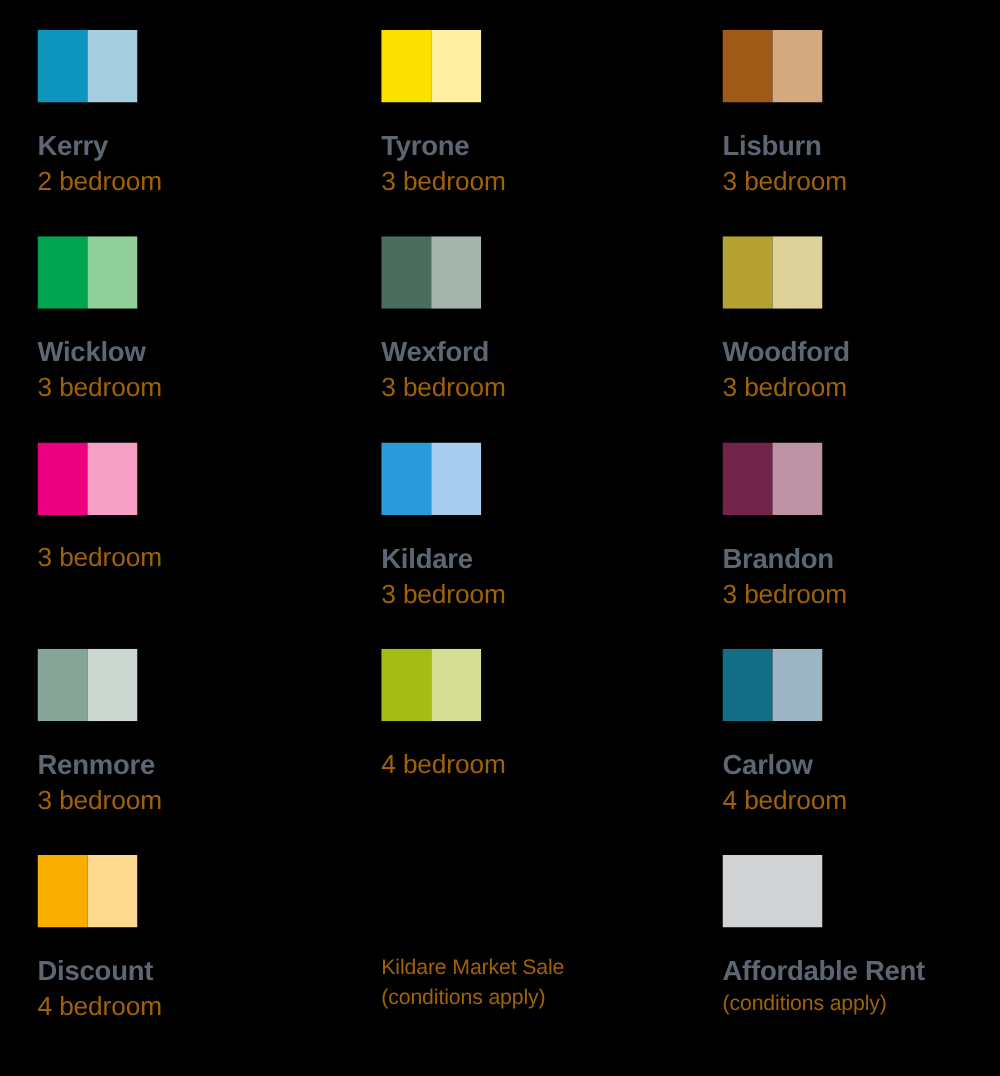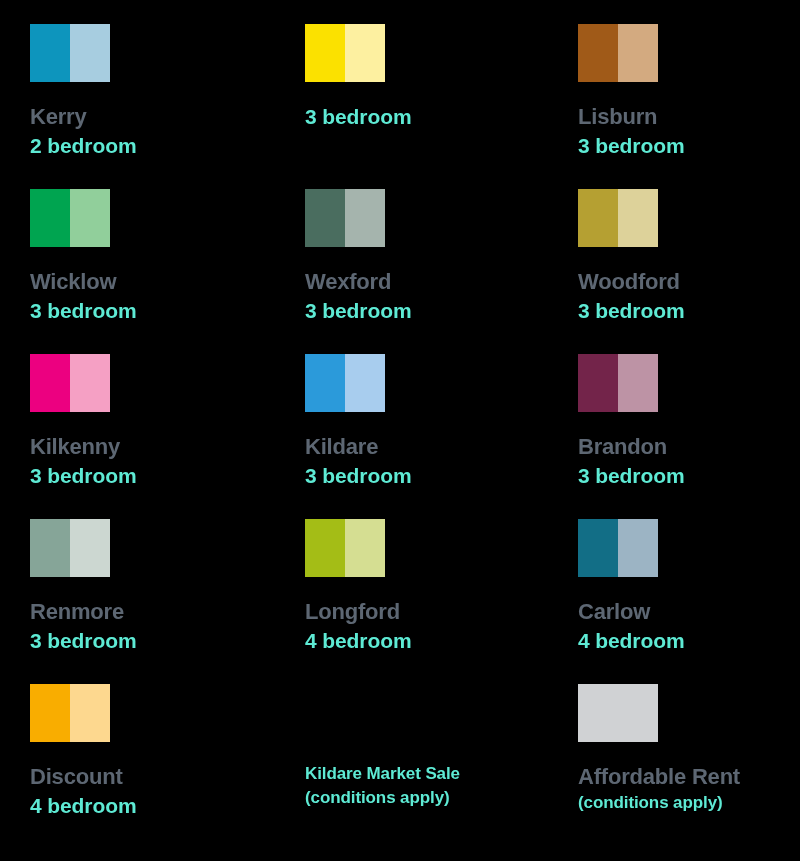--- a/index.html
+++ b/index.html
@@ -54,22 +54,22 @@
     font-size: 22px;
     font-weight: bold;
     color: #5d6773;
     letter-spacing: -0.2px;
     line-height: 29px;
     white-space: nowrap;
   }
 
   .label-sub {
     font-size: 21px;
-    font-weight: bold;
-    color: #5eead4;
+    font-weight: normal;
+    color: #a16207;
     letter-spacing: -0.1px;
     line-height: 29px;
     white-space: nowrap;
   }
 
   .label-sub.small {
     font-size: 17px;
     line-height: 24px;
   }
 
@@ -98,20 +98,21 @@
       <div class="label-sub">2 bedroom</div>
     </div>
   </div>
 
   <div class="legend-item">
     <div class="swatch">
       <div class="swatch-half" style="background:#fbe100"></div>
       <div class="swatch-half" style="background:#fdf0a0"></div>
     </div>
     <div class="labels">
+      <div class="label-title">Tyrone</div>
       <div class="label-sub">3 bedroom</div>
     </div>
   </div>
 
   <div class="legend-item">
     <div class="swatch">
       <div class="swatch-half" style="background:#a05a18"></div>
       <div class="swatch-half" style="background:#d3aa80"></div>
     </div>
     <div class="labels">
@@ -152,21 +153,20 @@
       <div class="label-sub">3 bedroom</div>
     </div>
   </div>
 
   <div class="legend-item">
     <div class="swatch">
       <div class="swatch-half" style="background:#ec0080"></div>
       <div class="swatch-half" style="background:#f5a0c4"></div>
     </div>
     <div class="labels">
-      <div class="label-title">Kilkenny</div>
       <div class="label-sub">3 bedroom</div>
     </div>
   </div>
 
   <div class="legend-item">
     <div class="swatch">
       <div class="swatch-half" style="background:#2b9ada"></div>
       <div class="swatch-half" style="background:#a8cdee"></div>
     </div>
     <div class="labels">
@@ -196,21 +196,20 @@
       <div class="label-sub">3 bedroom</div>
     </div>
   </div>
 
   <div class="legend-item">
     <div class="swatch">
       <div class="swatch-half" style="background:#a4bd16"></div>
       <div class="swatch-half" style="background:#d5de92"></div>
     </div>
     <div class="labels">
-      <div class="label-title">Longford</div>
       <div class="label-sub">4 bedroom</div>
     </div>
   </div>
 
   <div class="legend-item">
     <div class="swatch">
       <div class="swatch-half" style="background:#126e86"></div>
       <div class="swatch-half" style="background:#9cb4c4"></div>
     </div>
     <div class="labels">

